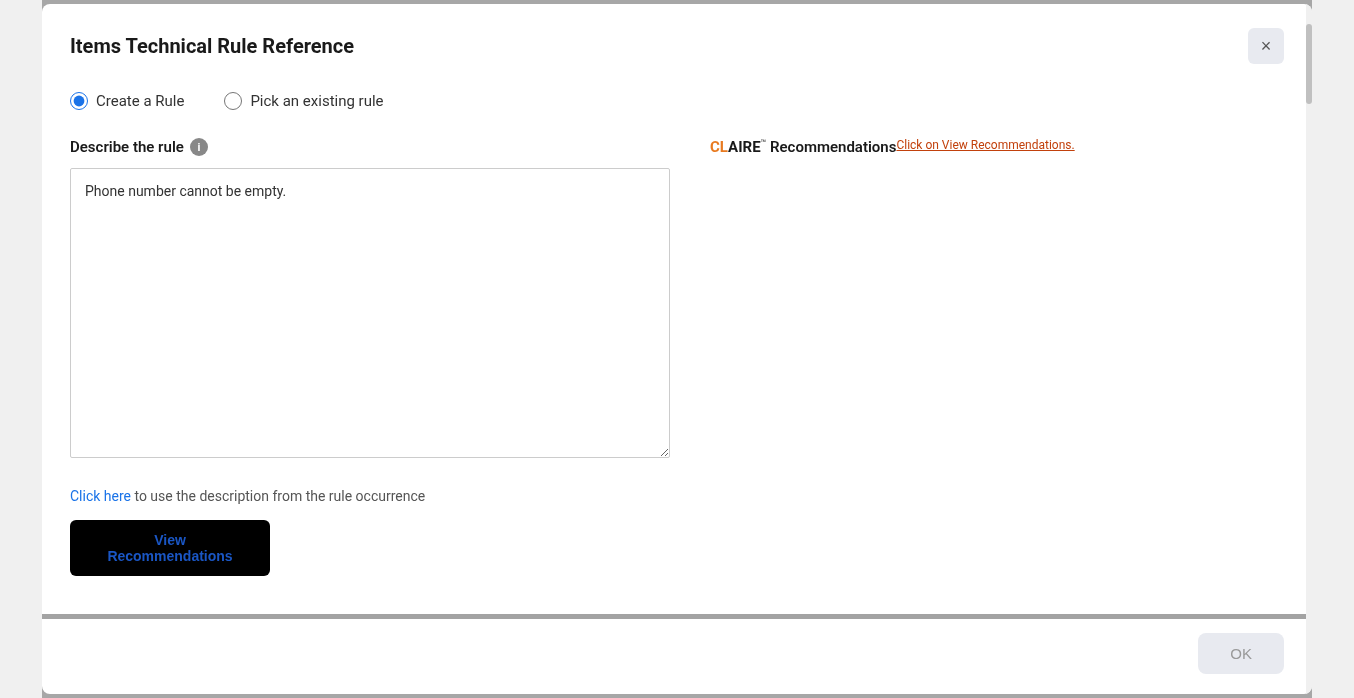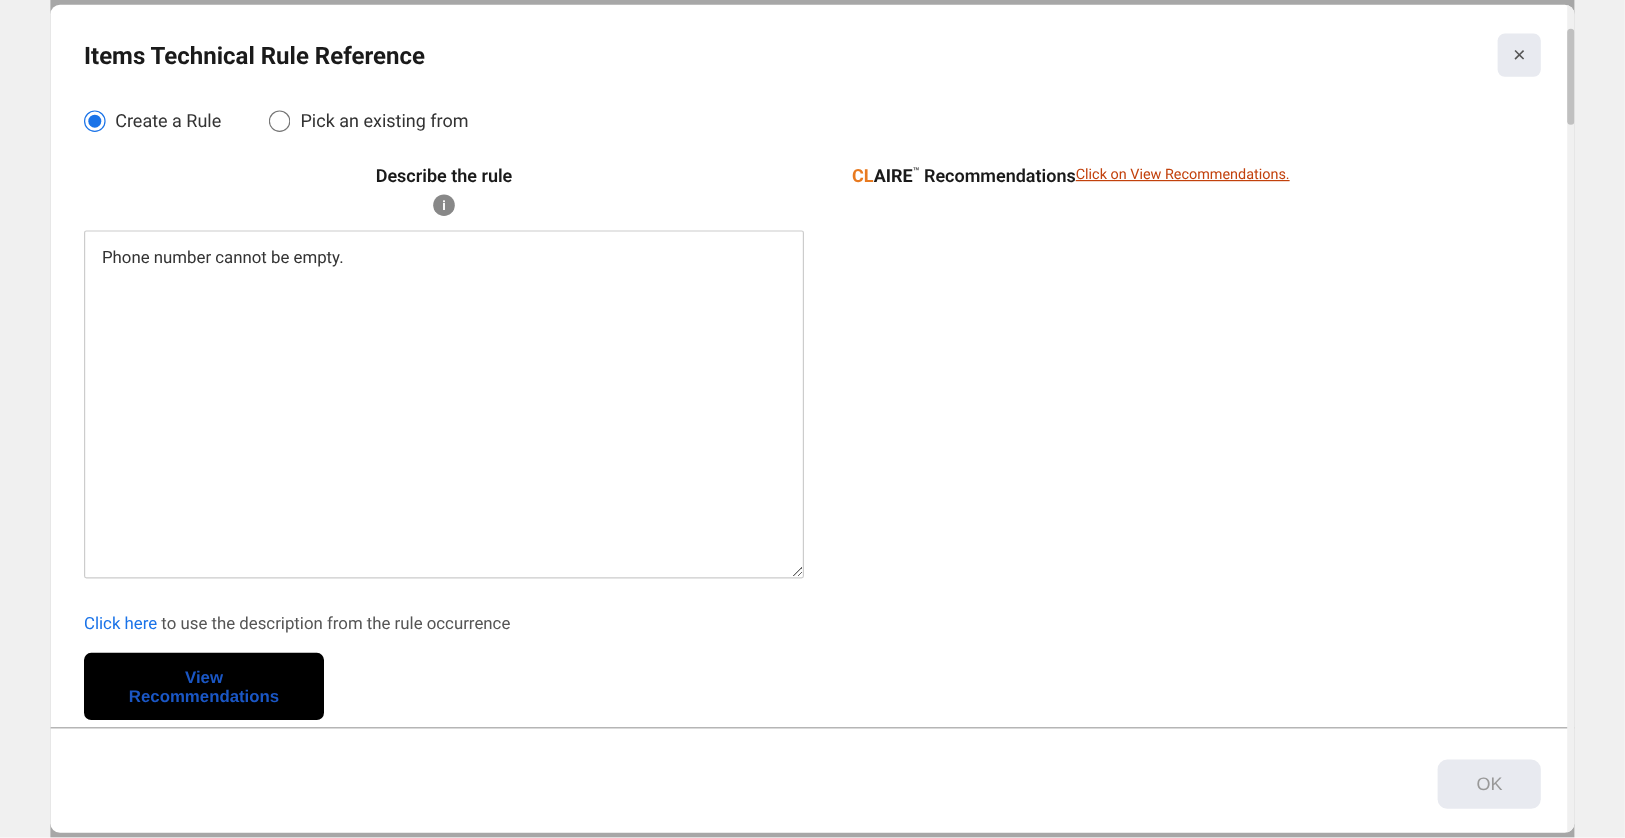--- a/index.html
+++ b/index.html
@@ -110,21 +110,20 @@
     }
 
     .section-label {
       font-size: 15px;
       font-weight: 600;
       color: #1a1a1a;
       margin-bottom: 12px;
       display: flex;
       align-items: center;
       gap: 6px;
-      flex-direction: column;
     }
 
     .info-icon {
       width: 18px;
       height: 18px;
       background: #888;
       border-radius: 50%;
       display: inline-flex;
       align-items: center;
       justify-content: center;
@@ -205,23 +204,23 @@
     .claire-subtitle {
       font-size: 12px;
       color: #c2410c;
       text-decoration: underline;
     }
 
     .modal-footer {
       display: flex;
       justify-content: flex-end;
       align-items: center;
-      padding: 26px 28px 20px 28px;
+      padding: 14px 28px 20px 28px;
       gap: 12px;
-      border-top: 1px solid #a3a3a3;
+      border-top: 5px solid #a3a3a3;
     }
 
     .footer-btn {
       padding: 12px 32px;
       border-radius: 8px;
       font-size: 15px;
       font-weight: 500;
       cursor: pointer;
       border: none;
     }
@@ -267,21 +266,21 @@
       <button class="close-button">×</button>
     </div>
 
     <div class="radio-group">
       <label class="radio-option">
         <input type="radio" class="radio-input" name="rule-type" checked="" style="">
         <span>Create a Rule</span>
       </label>
       <label class="radio-option">
         <input type="radio" class="radio-input" name="rule-type" style="">
-        <span>Pick an existing from</span>
+        <span>Pick an existing rule</span>
       </label>
     </div>
 
     <div class="modal-body">
 
       <div class="left-panel">
         <div class="section-label">
           <span>Describe the rule</span>
           <span class="info-icon">
             <span>i</span>

